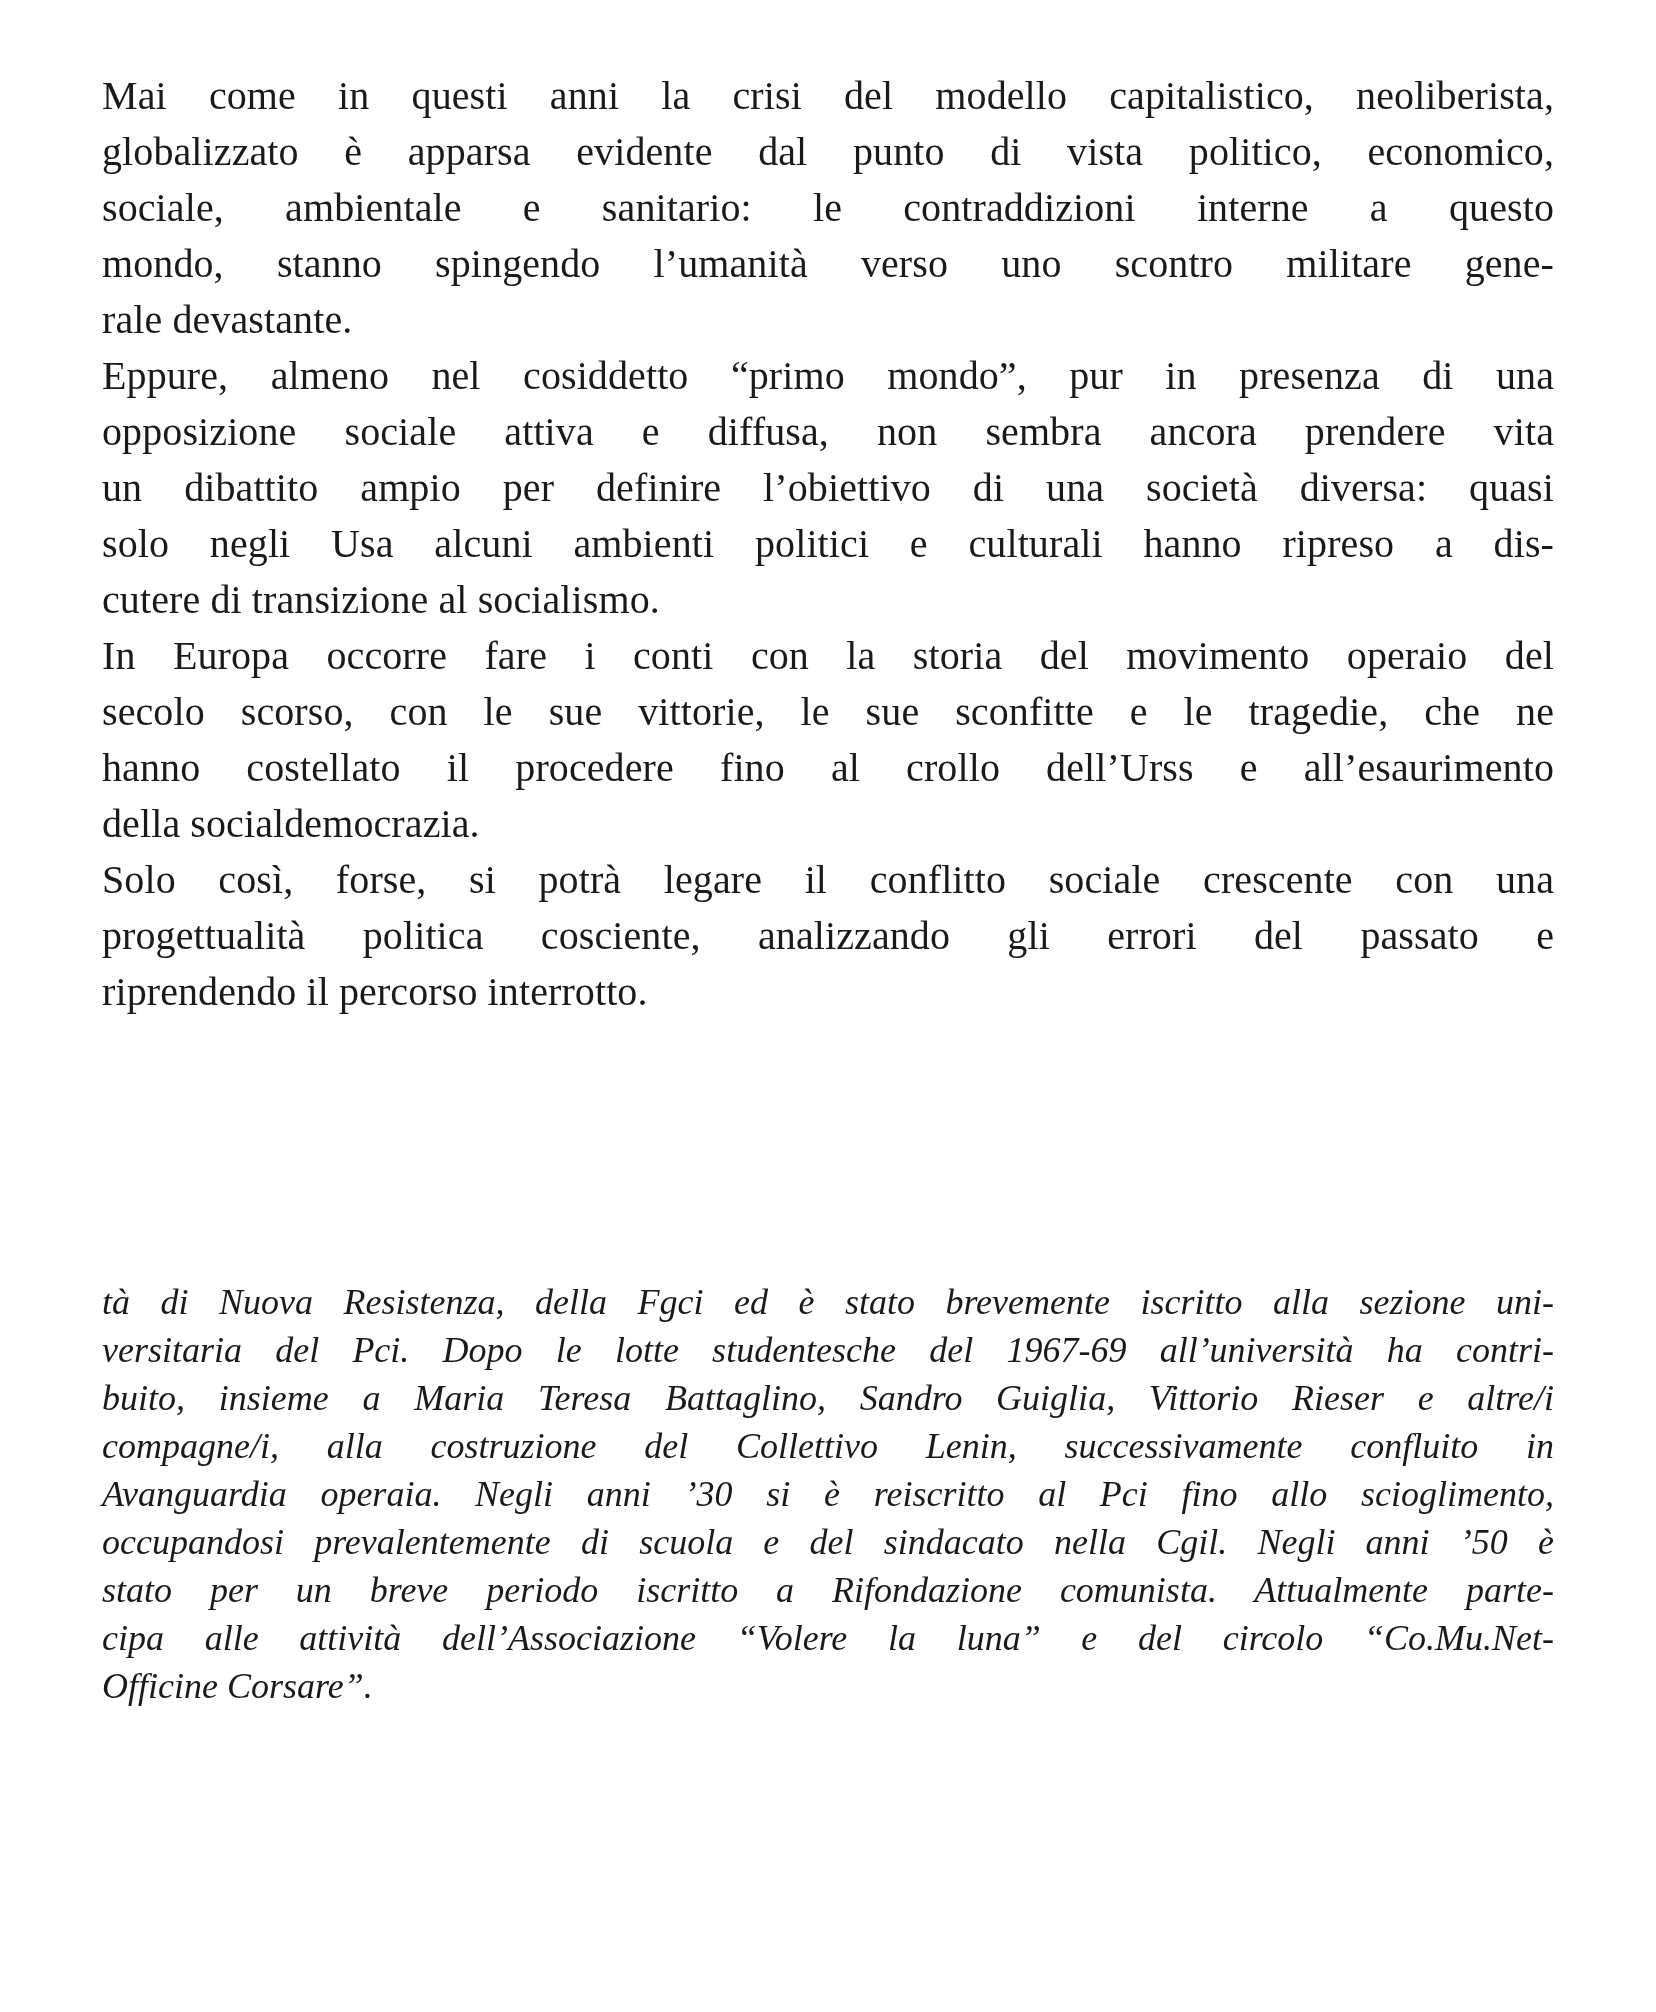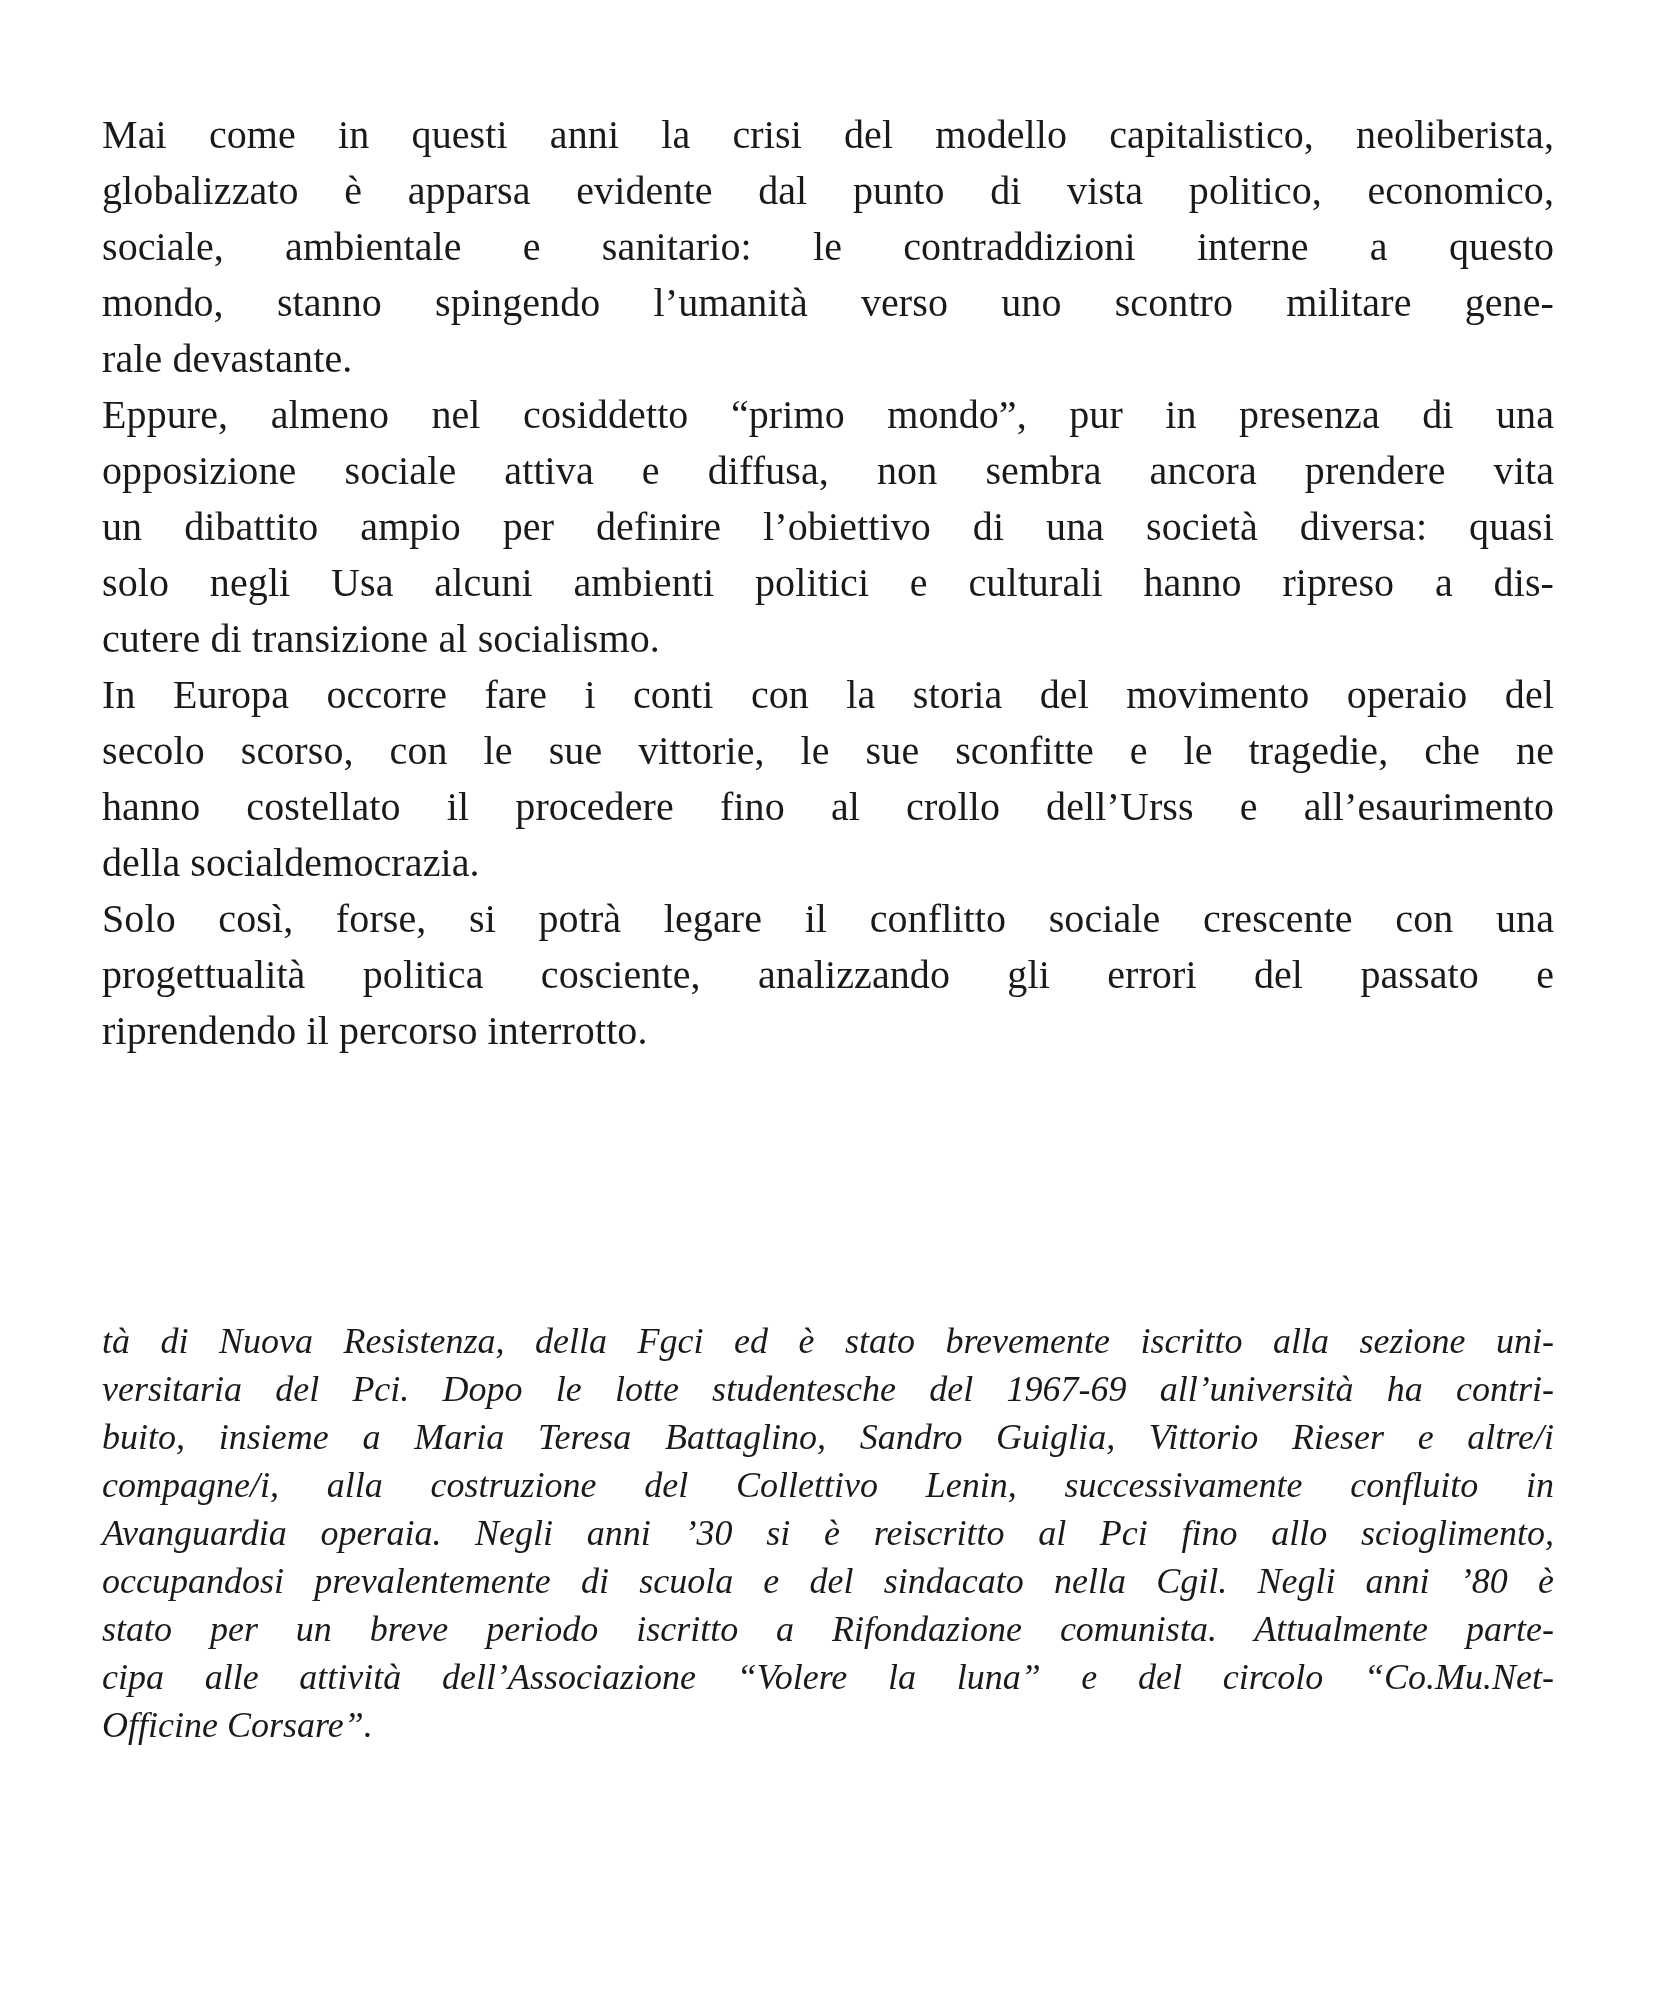--- a/index.html
+++ b/index.html
@@ -3,21 +3,21 @@
 <meta charset="utf-8">
 <style>
   html, body { margin: 0; padding: 0; background: #ffffff; }
   body {
     width: 1656px; height: 2012px;
     font-family: "Liberation Serif", serif;
   }
   .page {
     box-sizing: border-box;
     width: 1656px; height: 2012px;
-    padding: 107px 102px 0 102px;
+    padding: 68px 102px 0 102px;
     background: #ffffff;
     color: #1a1a1a;
     overflow: hidden;
   }
   .synopsis {
     font-size: 40px;
     line-height: 56px;
     letter-spacing: 0.1px;
   }
   .line {
@@ -67,19 +67,19 @@
       <div class="line last">riprendendo il percorso interrotto.</div>
     </div>
   </section>
 
   <section class="bio">
     <div class="line">tà di Nuova Resistenza, della Fgci ed è stato brevemente iscritto alla sezione uni-</div>
     <div class="line">versitaria del Pci. Dopo le lotte studentesche del 1967-69 all’università ha contri-</div>
     <div class="line">buito, insieme a Maria Teresa Battaglino, Sandro Guiglia, Vittorio Rieser e altre/i</div>
     <div class="line">compagne/i, alla costruzione del Collettivo Lenin, successivamente confluito in</div>
     <div class="line">Avanguardia operaia. Negli anni ’30 si è reiscritto al Pci fino allo scioglimento,</div>
-    <div class="line">occupandosi prevalentemente di scuola e del sindacato nella Cgil. Negli anni ’80 è</div>
+    <div class="line">occupandosi prevalentemente di scuola e del sindacato nella Cgil. Negli anni ’50 è</div>
     <div class="line">stato per un breve periodo iscritto a Rifondazione comunista. Attualmente parte-</div>
     <div class="line">cipa alle attività dell’Associazione “Volere la luna” e del circolo “Co.Mu.Net-</div>
     <div class="line last">Officine Corsare”.</div>
   </section>
 
 </main>
 
 </body></html>

